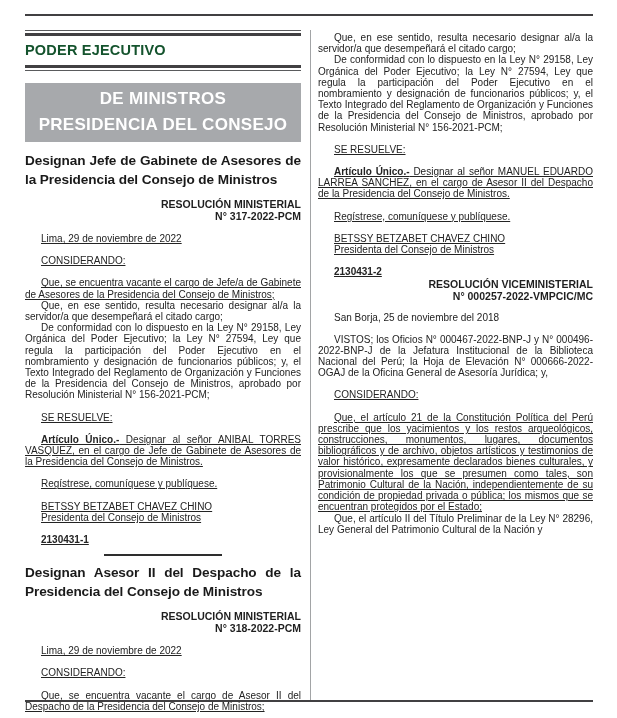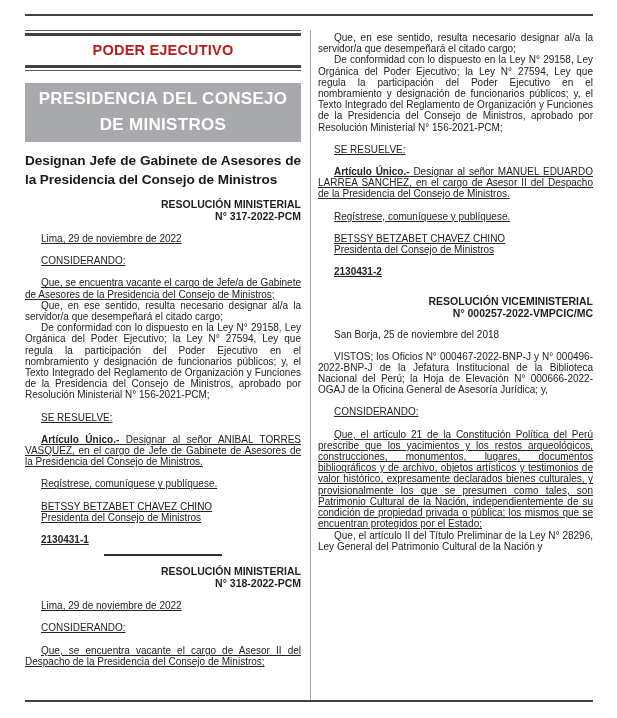--- a/index.html
+++ b/index.html
@@ -26,22 +26,22 @@
   }
   .col-left  { width:276px; margin-right:9px; }
   .col-right { width:283px; border-left:1px solid #a2a4a6; padding-left:7px; padding-top:2px; }
 
   
   .hr-thin  { border-top:1px solid #5a5b5d; }
   .hr-thick { border-top:3px solid #414042; margin-top:2px; }
   .hr-thick-b { border-top:3px solid #414042; }
   .hr-thin-b  { border-top:1px solid #5a5b5d; margin-top:2px; }
   .gov-title {
-    font-size:14.5px; font-weight:bold; text-align:center;
-    color:#b91c1c; letter-spacing:0.2px; padding:6px 0 7px;
+    font-size:14.5px; font-weight:bold; text-align:left;
+    color:#14532d; letter-spacing:0.2px; padding:6px 0 7px;
   }
 
   
   .banner {
     background:#a7a9ac; color:#ffffff; font-weight:bold;
     text-align:center; letter-spacing:0.3px;
   }
   .banner-pcm { margin-top:12px; font-size:17px; line-height:26px; padding:3px 0 4px; }
   .banner-cultura { margin-top:10px; font-size:17px; height:30px; line-height:30px; }
 
@@ -78,22 +78,22 @@
 
       <div class="gov-header">
         <div class="hr-thin"></div>
         <div class="hr-thick"></div>
         <div class="gov-title">PODER EJECUTIVO</div>
         <div class="hr-thick-b"></div>
         <div class="hr-thin-b"></div>
       </div>
 
       <div class="banner banner-pcm">
+        <div>DE MINISTROS</div>
         <div>PRESIDENCIA DEL CONSEJO</div>
-        <div>DE MINISTROS</div>
       </div>
 
       <div class="res-title">Designan Jefe de Gabinete de Asesores de la Presidencia del Consejo de Ministros</div>
 
       <div class="res-head">
         <div>RESOLUCIÓN MINISTERIAL</div>
         <div>N° 317-2022-PCM</div>
       </div>
 
       <div class="line mt">Lima, 29 de noviembre de 2022</div>
@@ -111,20 +111,21 @@
 
       <div class="mt">
         <div class="line">BETSSY BETZABET CHAVEZ CHINO</div>
         <div class="line">Presidenta del Consejo de Ministros</div>
       </div>
 
       <div class="line code mt">2130431-1</div>
 
       <div class="separator"></div>
 
+      <div class="res-title" style="margin-top:0">Designan Asesor II del Despacho de la Presidencia del Consejo de Ministros</div>
 
       <div class="res-head">
         <div>RESOLUCIÓN MINISTERIAL</div>
         <div>N° 318-2022-PCM</div>
       </div>
 
       <div class="line mt">Lima, 29 de noviembre de 2022</div>
       <div class="line mt">CONSIDERANDO:</div>
       <div class="p mt">Que, se encuentra vacante el cargo de Asesor II del Despacho de la Presidencia del Consejo de Ministros;</div>
     </div>
@@ -142,21 +143,21 @@
 
       <div class="mt">
         <div class="line">BETSSY BETZABET CHAVEZ CHINO</div>
         <div class="line">Presidenta del Consejo de Ministros</div>
       </div>
 
       <div class="line code mt">2130431-2</div>
 
 
 
-      <div class="res-head" style="margin-top:18px">
+      <div class="res-head" style="margin-top:1px">
         <div>RESOLUCIÓN VICEMINISTERIAL</div>
         <div>N° 000257-2022-VMPCIC/MC</div>
       </div>
 
       <div class="line" style="margin-top:10px">San Borja, 25 de noviembre del 2018</div>
 
       <div class="p" style="margin-top:10px">VISTOS; los Oficios N° 000467-2022-BNP-J y N° 000496-2022-BNP-J de la Jefatura Institucional de la Biblioteca Nacional del Perú; la Hoja de Elevación N° 000666-2022-OGAJ de la Oficina General de Asesoría Jurídica; y,</div>
 
       <div class="line mt">CONSIDERANDO:</div>
 

